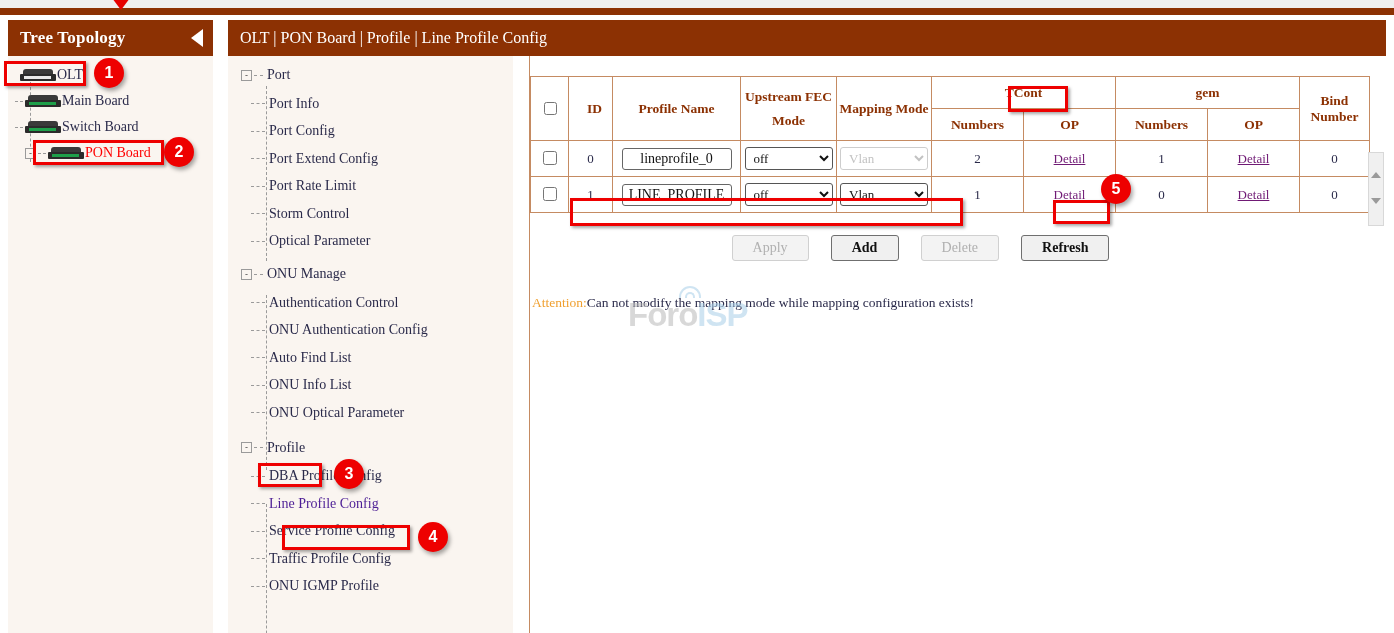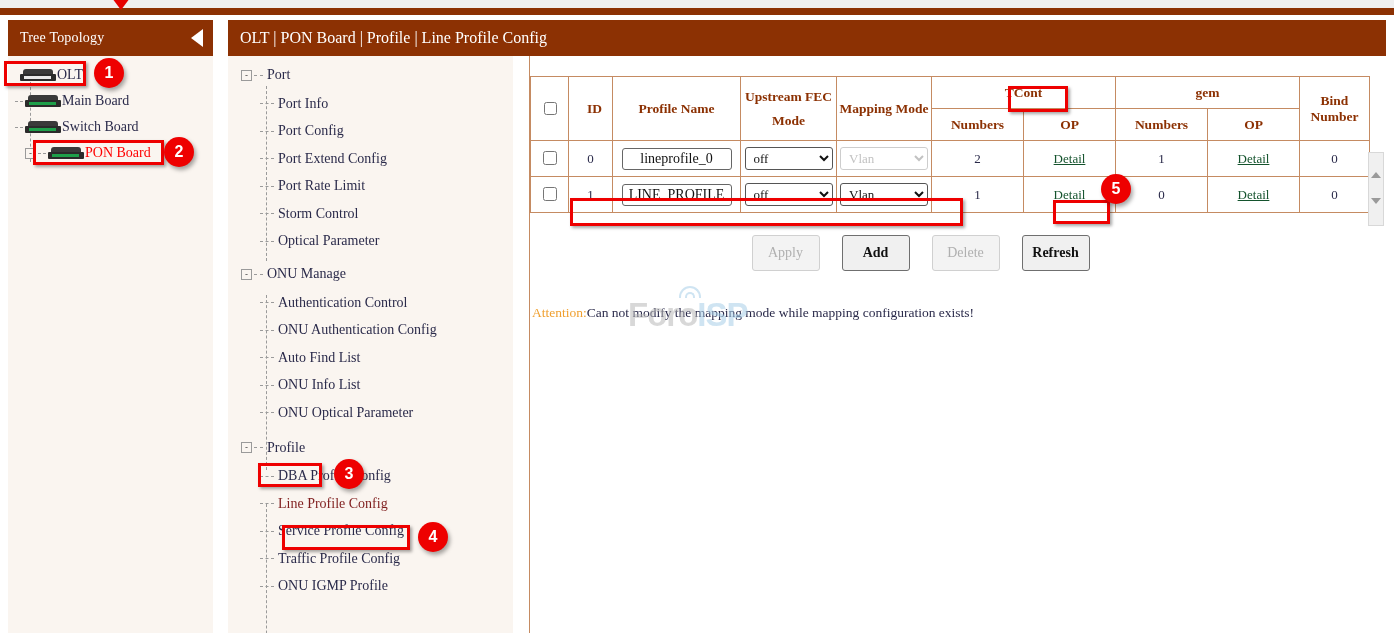--- a/index.html
+++ b/index.html
@@ -35,21 +35,21 @@
   
   .tree-panel {
     position: absolute; left: 8px; top: 20px; width: 205px; height: 613px;
     background: #faf5f0;
   }
   .tree-header {
     height: 36px; background: #8c3103; color: #ffffff;
     display: flex; align-items: center; justify-content: space-between;
     padding: 0 10px 0 12px;
   }
-  .tree-header-title { font-size: 14px; font-weight: normal; letter-spacing: .2px; }
+  .tree-header-title { font-size: 17px; font-weight: bold; letter-spacing: .2px; }
   .collapse-arrow {
     width: 0; height: 0;
     border-top: 9px solid transparent;
     border-bottom: 9px solid transparent;
     border-right: 12px solid #ffffff;
     cursor: pointer;
   }
   .tree-body { position: relative; padding: 6px 0 0 0; }
 
   .tnode { position: relative; display: flex; align-items: center; height: 26px; padding-left: 8px; }
@@ -99,23 +99,23 @@
     display:flex; align-items:center; padding-left: 12px; font-size: 16px;
   }
 
   
   .nav-panel {
     position: absolute; left: 0; top: 36px; width: 285px; height: 577px;
     background: #faf5f0; overflow: hidden;
   }
   .nav-inner { position: relative; padding-top: 4px; }
   .nav-group { position: relative; display:flex; align-items:center; height: 30px; padding-left: 13px; }
-  .nav-leaf  { position: relative; display:flex; align-items:center; height: 27.5px; padding-left: 32px; }
+  .nav-leaf  { position: relative; display:flex; align-items:center; height: 27.5px; padding-left: 23px; }
   .nav-label { font-size: 14px; color: #2a2a4a; white-space: nowrap; }
-  .nav-label.sel { color: #7f1d1d; }
+  .nav-label.sel { color: #4c1d95; }
   .nav-dash { width: 14px; border-top: 1px dashed #9a9a9a; margin-right: 4px; flex:0 0 auto; }
   .nav-dash.short { width: 9px; }
   .nav-vline { position:absolute; left: 38px; border-left:1px dashed #9a9a9a; width:0; }
 
   .nav-scrollbar {
     position: absolute; right: 0; top: 36px; width: 16px; height: 577px;
     background: #f2f2f2;
   }
   .nav-sb-up {
     position:absolute; left:0; top:0; width:16px; height:16px; background:#f0f0f0;
@@ -160,38 +160,38 @@
     width: 110px; height: 22px; font-size: 14px; text-align: center;
     border: 1px solid #666; border-radius: 3px; background:#fff; color:#111;
     font-family: "Liberation Serif", serif;
   }
   select.sel-ctl {
     width: 88px; height: 23px; font-size: 13px;
     border: 1px solid #555; border-radius: 3px; background:#fff; color:#111;
     font-family: "Liberation Serif", serif; padding-left: 4px;
   }
   select.sel-ctl:disabled { color:#a9a9a9; border-color:#b9b9b9; background:#fff; }
-  a.detail-link { color: #14532d; text-decoration: underline; font-size: 13px; }
+  a.detail-link { color: #701a75; text-decoration: underline; font-size: 13px; }
 
   
   .tbl-scroll {
     position:absolute; left: 838px; top: 96px; width: 16px; height: 74px;
     background: #f0f0f0; border: 1px solid #d8d8d8;
   }
   .tbl-scroll .tri-up, .tbl-scroll .tri-dn { margin: 3px auto; }
   .tbl-scroll .sb-a { position:absolute; left:2px; top:2px; }
   .tbl-scroll .sb-b { position:absolute; left:2px; bottom:3px; }
 
   
   .btn-row {
     display:flex; gap: 22px; justify-content:center; align-items:center;
     margin-top: 22px; padding-right: 60px;
   }
   .btn {
-    min-width: 68px; height: 36px; padding: 0 4px;
+    min-width: 68px; height: 26px; padding: 0 20px;
     background: #f0f0f0; border: 1px solid #6f6f6f; border-radius: 3px;
     font-size: 14px; font-weight: bold; color: #111;
     font-family: "Liberation Serif", serif; cursor: pointer;
   }
   .btn.disabled { color: #b0b0b0; border-color:#d0d0d0; background:#f3f3f3; cursor: default; font-weight: normal;}
 
   .attention {
     margin-top: 34px; padding-left: 2px; font-size: 13.5px; color: #2a2a4a;
   }
   .attention .tag { color: #f0a030; }

